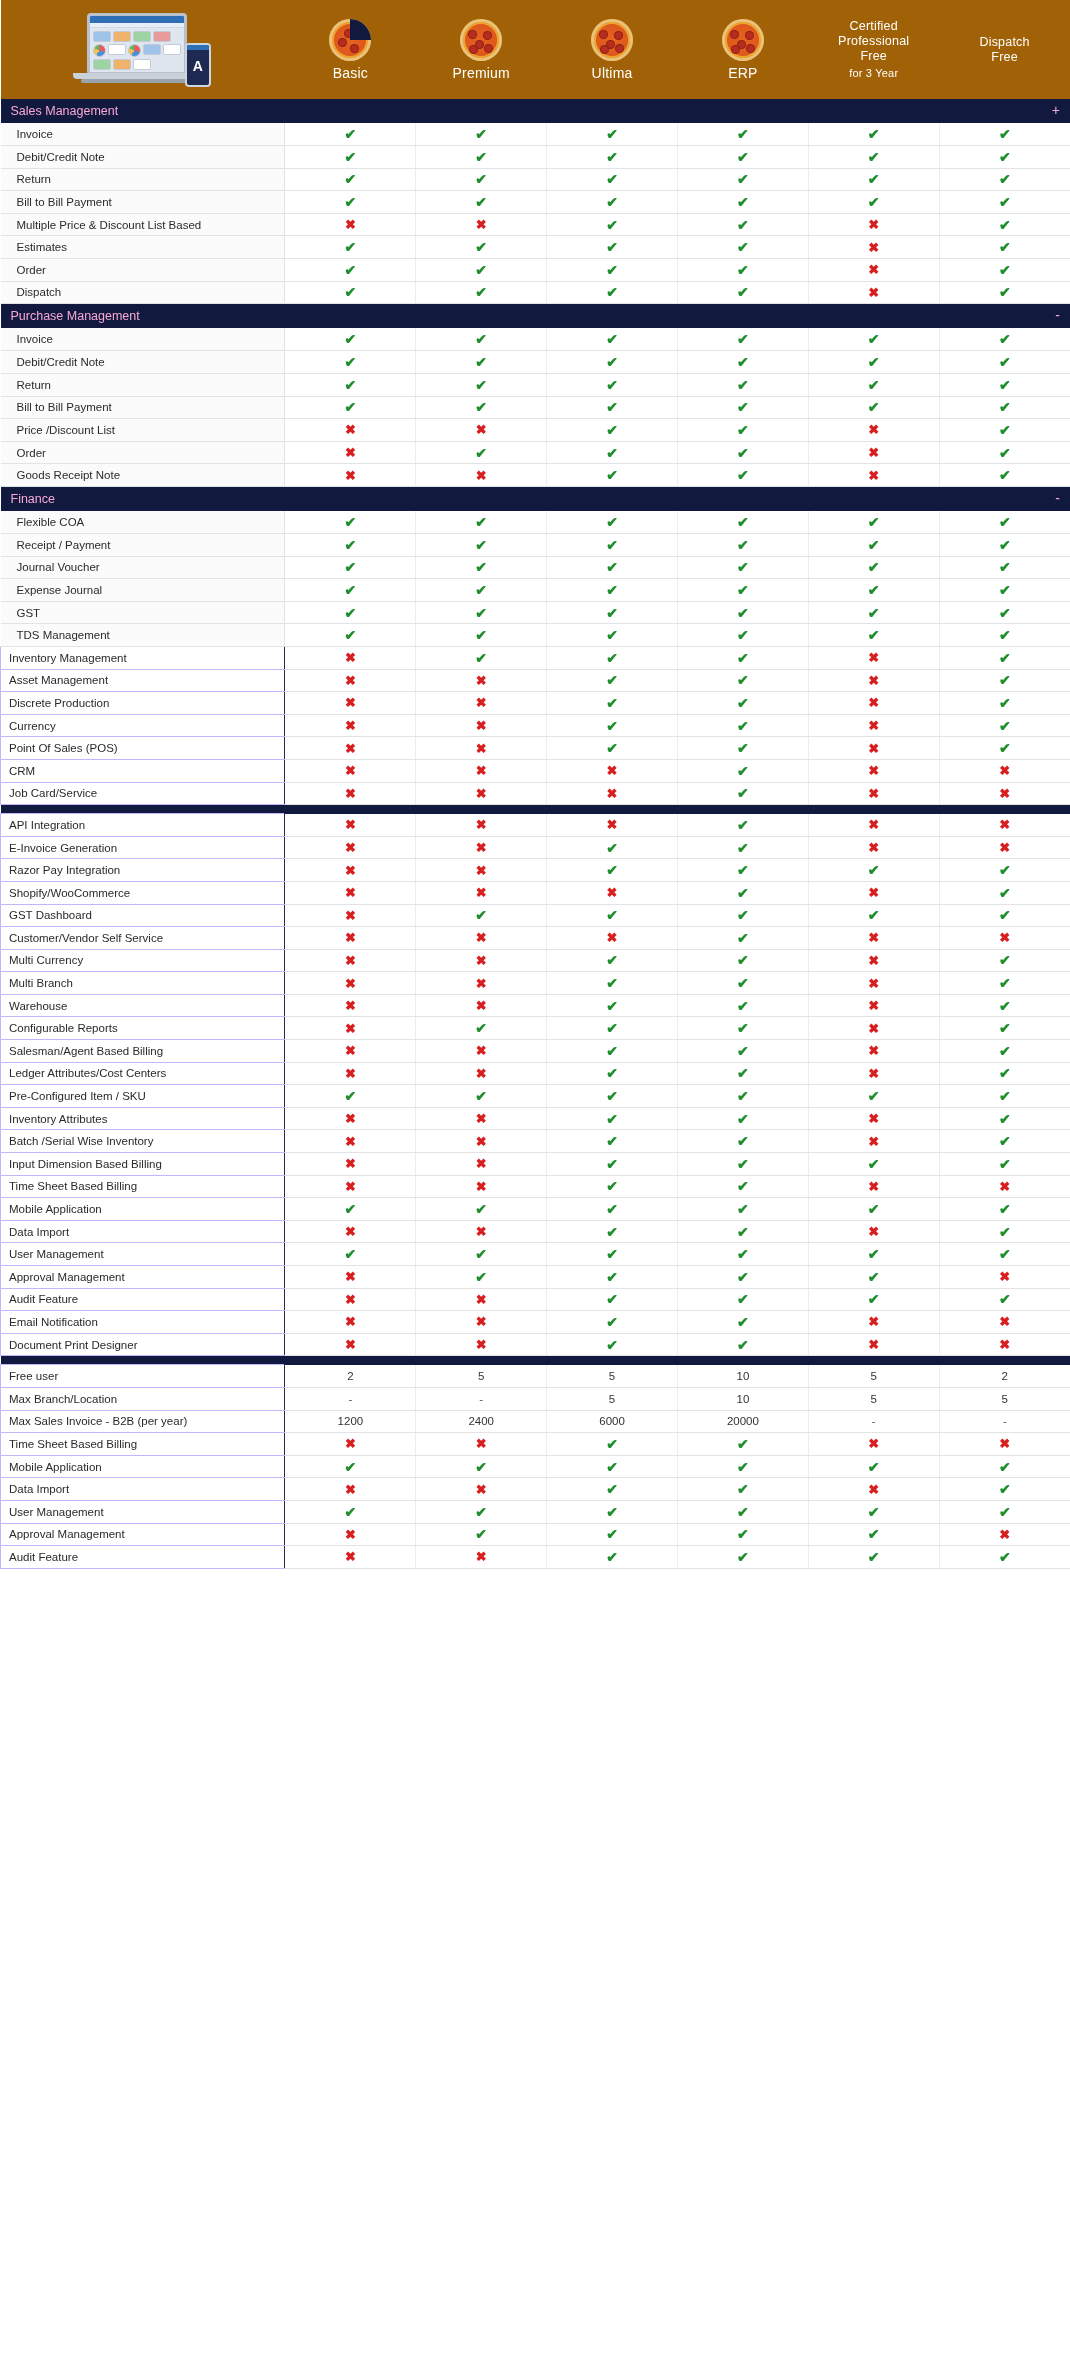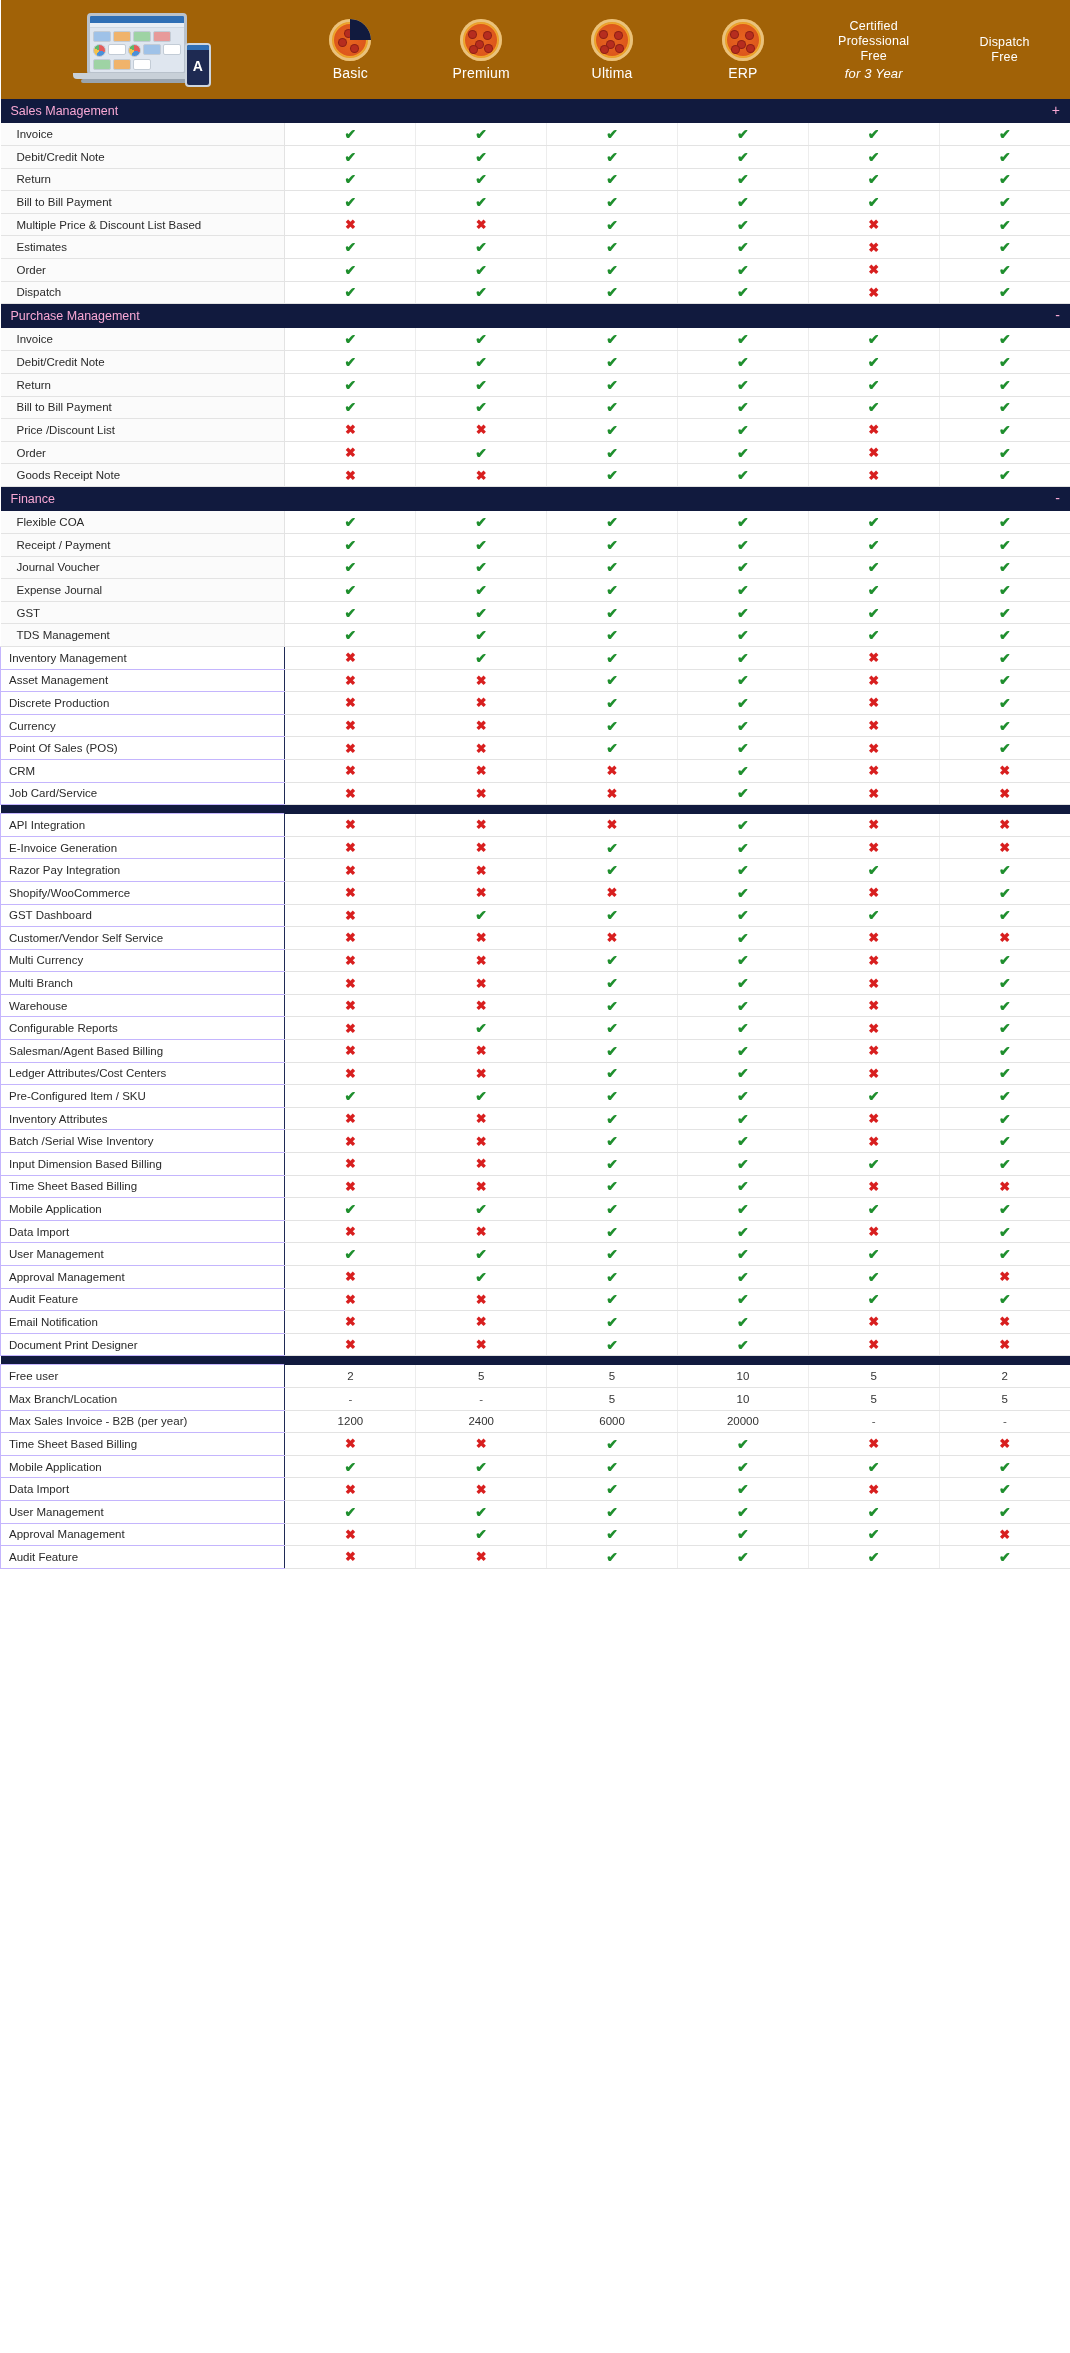--- a/index.html
+++ b/index.html
@@ -100,21 +100,21 @@
     color: #ffffff;
     background: #111a3e;
     border-left: 1px solid #2a3560;
     padding: 4px 2px;
   }
   .plan-name {
     font-size: 14px;
     letter-spacing: .2px;
   }
   .plan-name.multi { line-height: 15px; font-size: 12.5px; }
-  .plan-sub { font-size: 13px; display:block; margin-top:2px;font-style:italic; }
+  .plan-sub { font-size: 11px; display:block; margin-top:2px; }
   .pizza {
     width: 42px; height: 42px;
     margin: 0 auto 4px auto;
     border-radius: 50%;
     position: relative;
     background: radial-gradient(circle at 50% 50%, #f3b23e 0%, #f0a62c 55%, #d98b1f 70%, #e8b96a 78%, #d8a553 100%);
     box-shadow: inset 0 0 0 3px #e9c27c;
     overflow: hidden;
   }
   .pizza .sauce {

